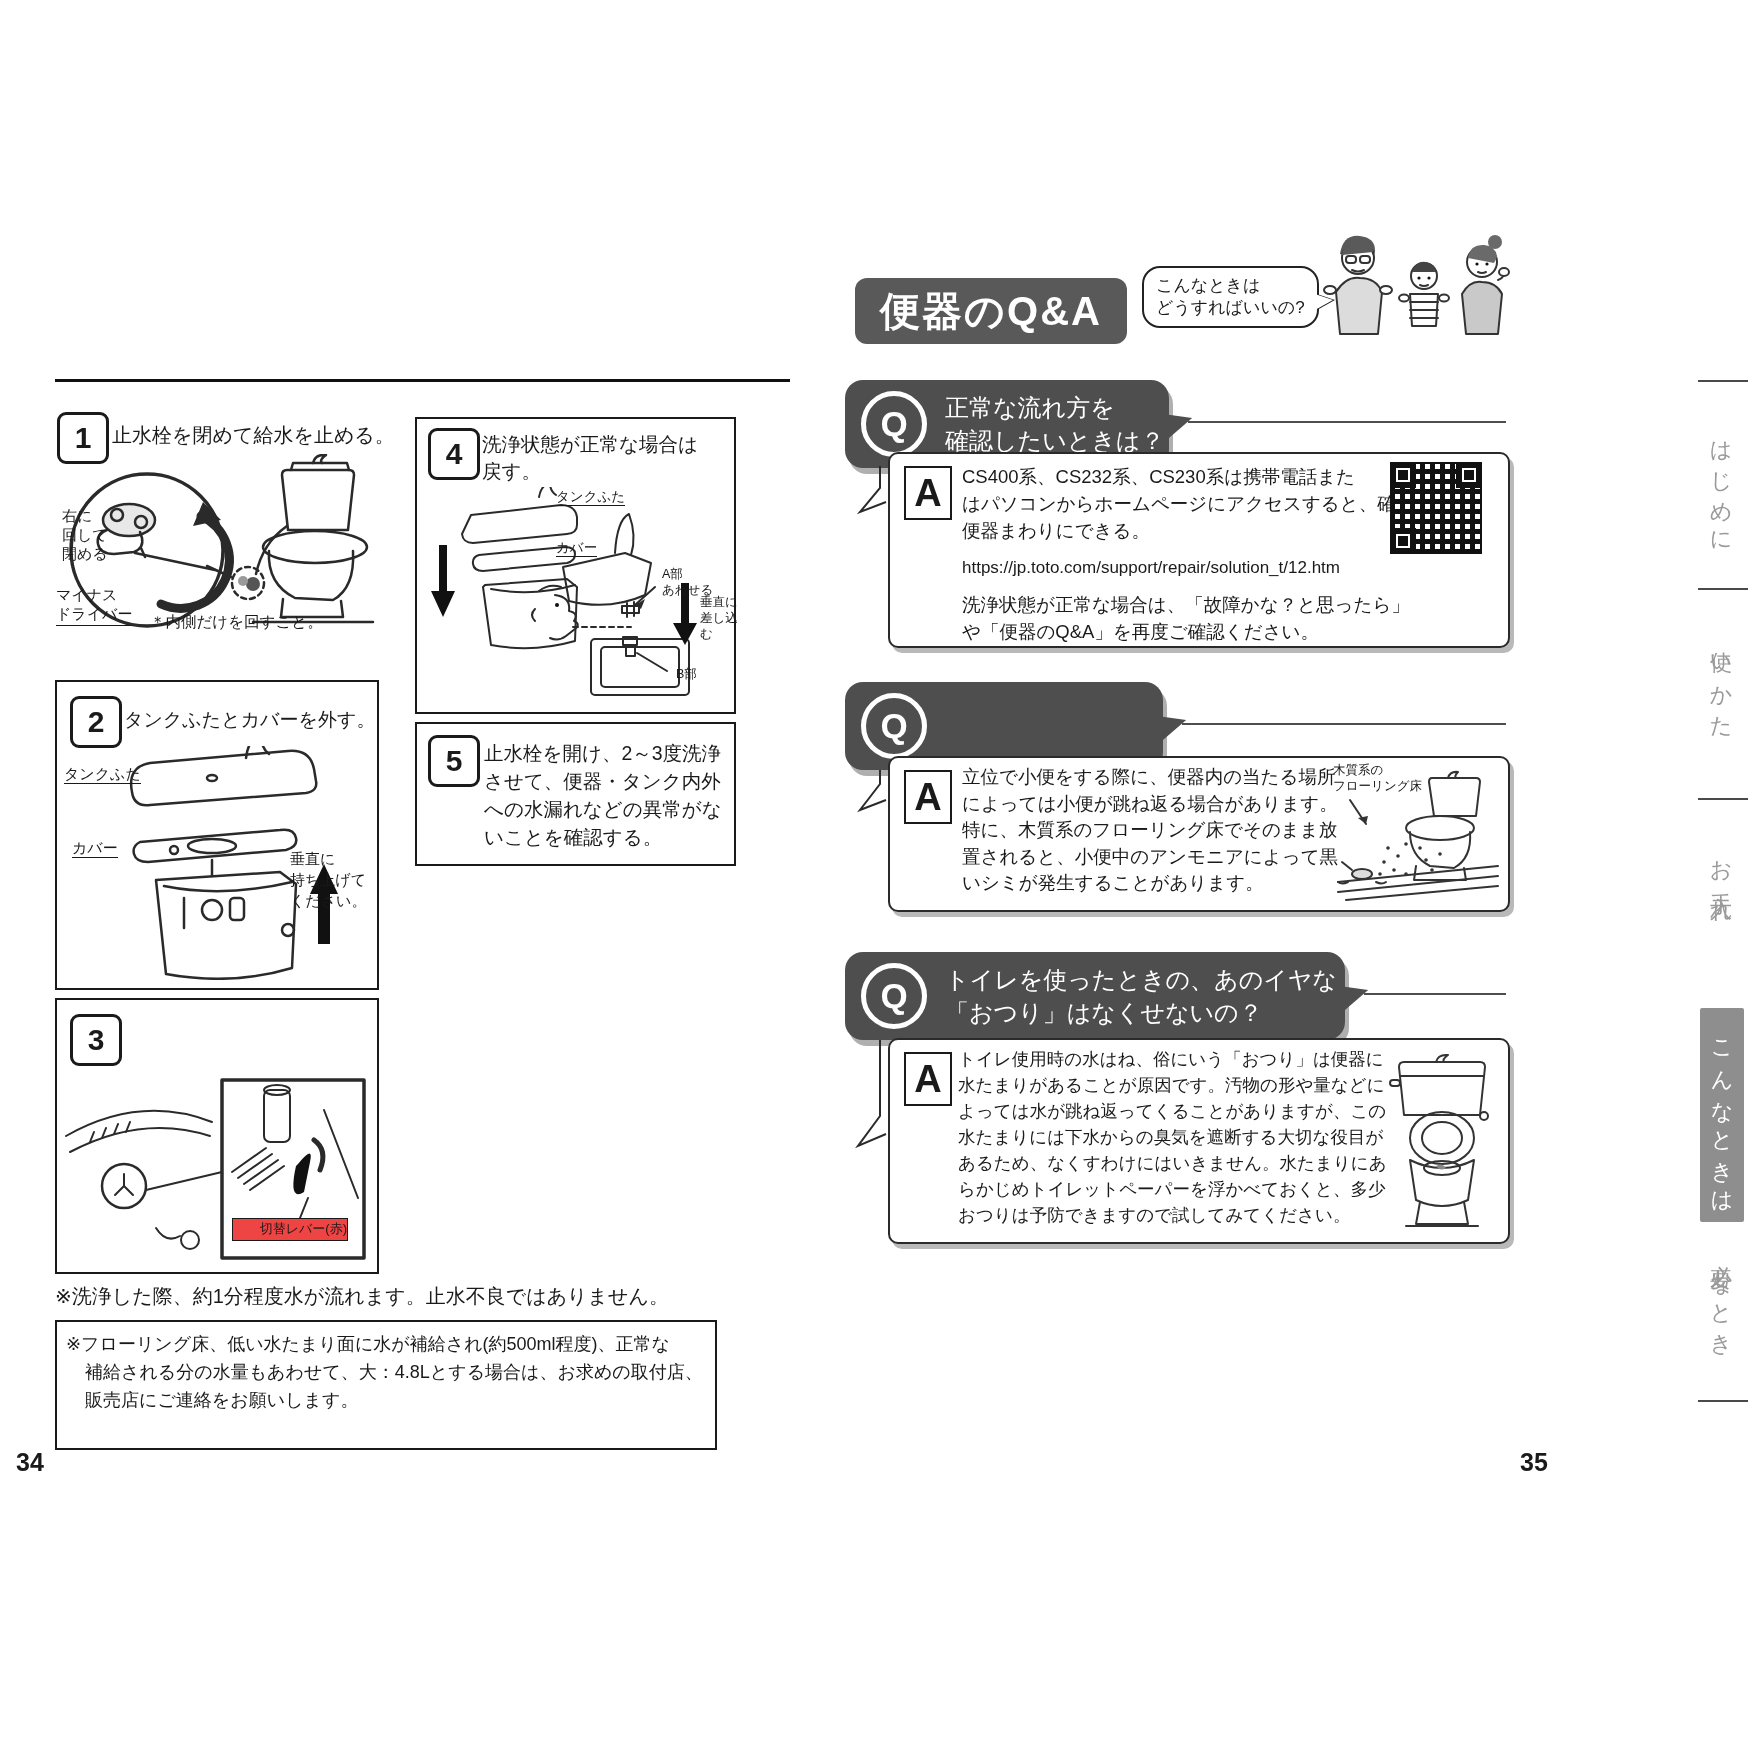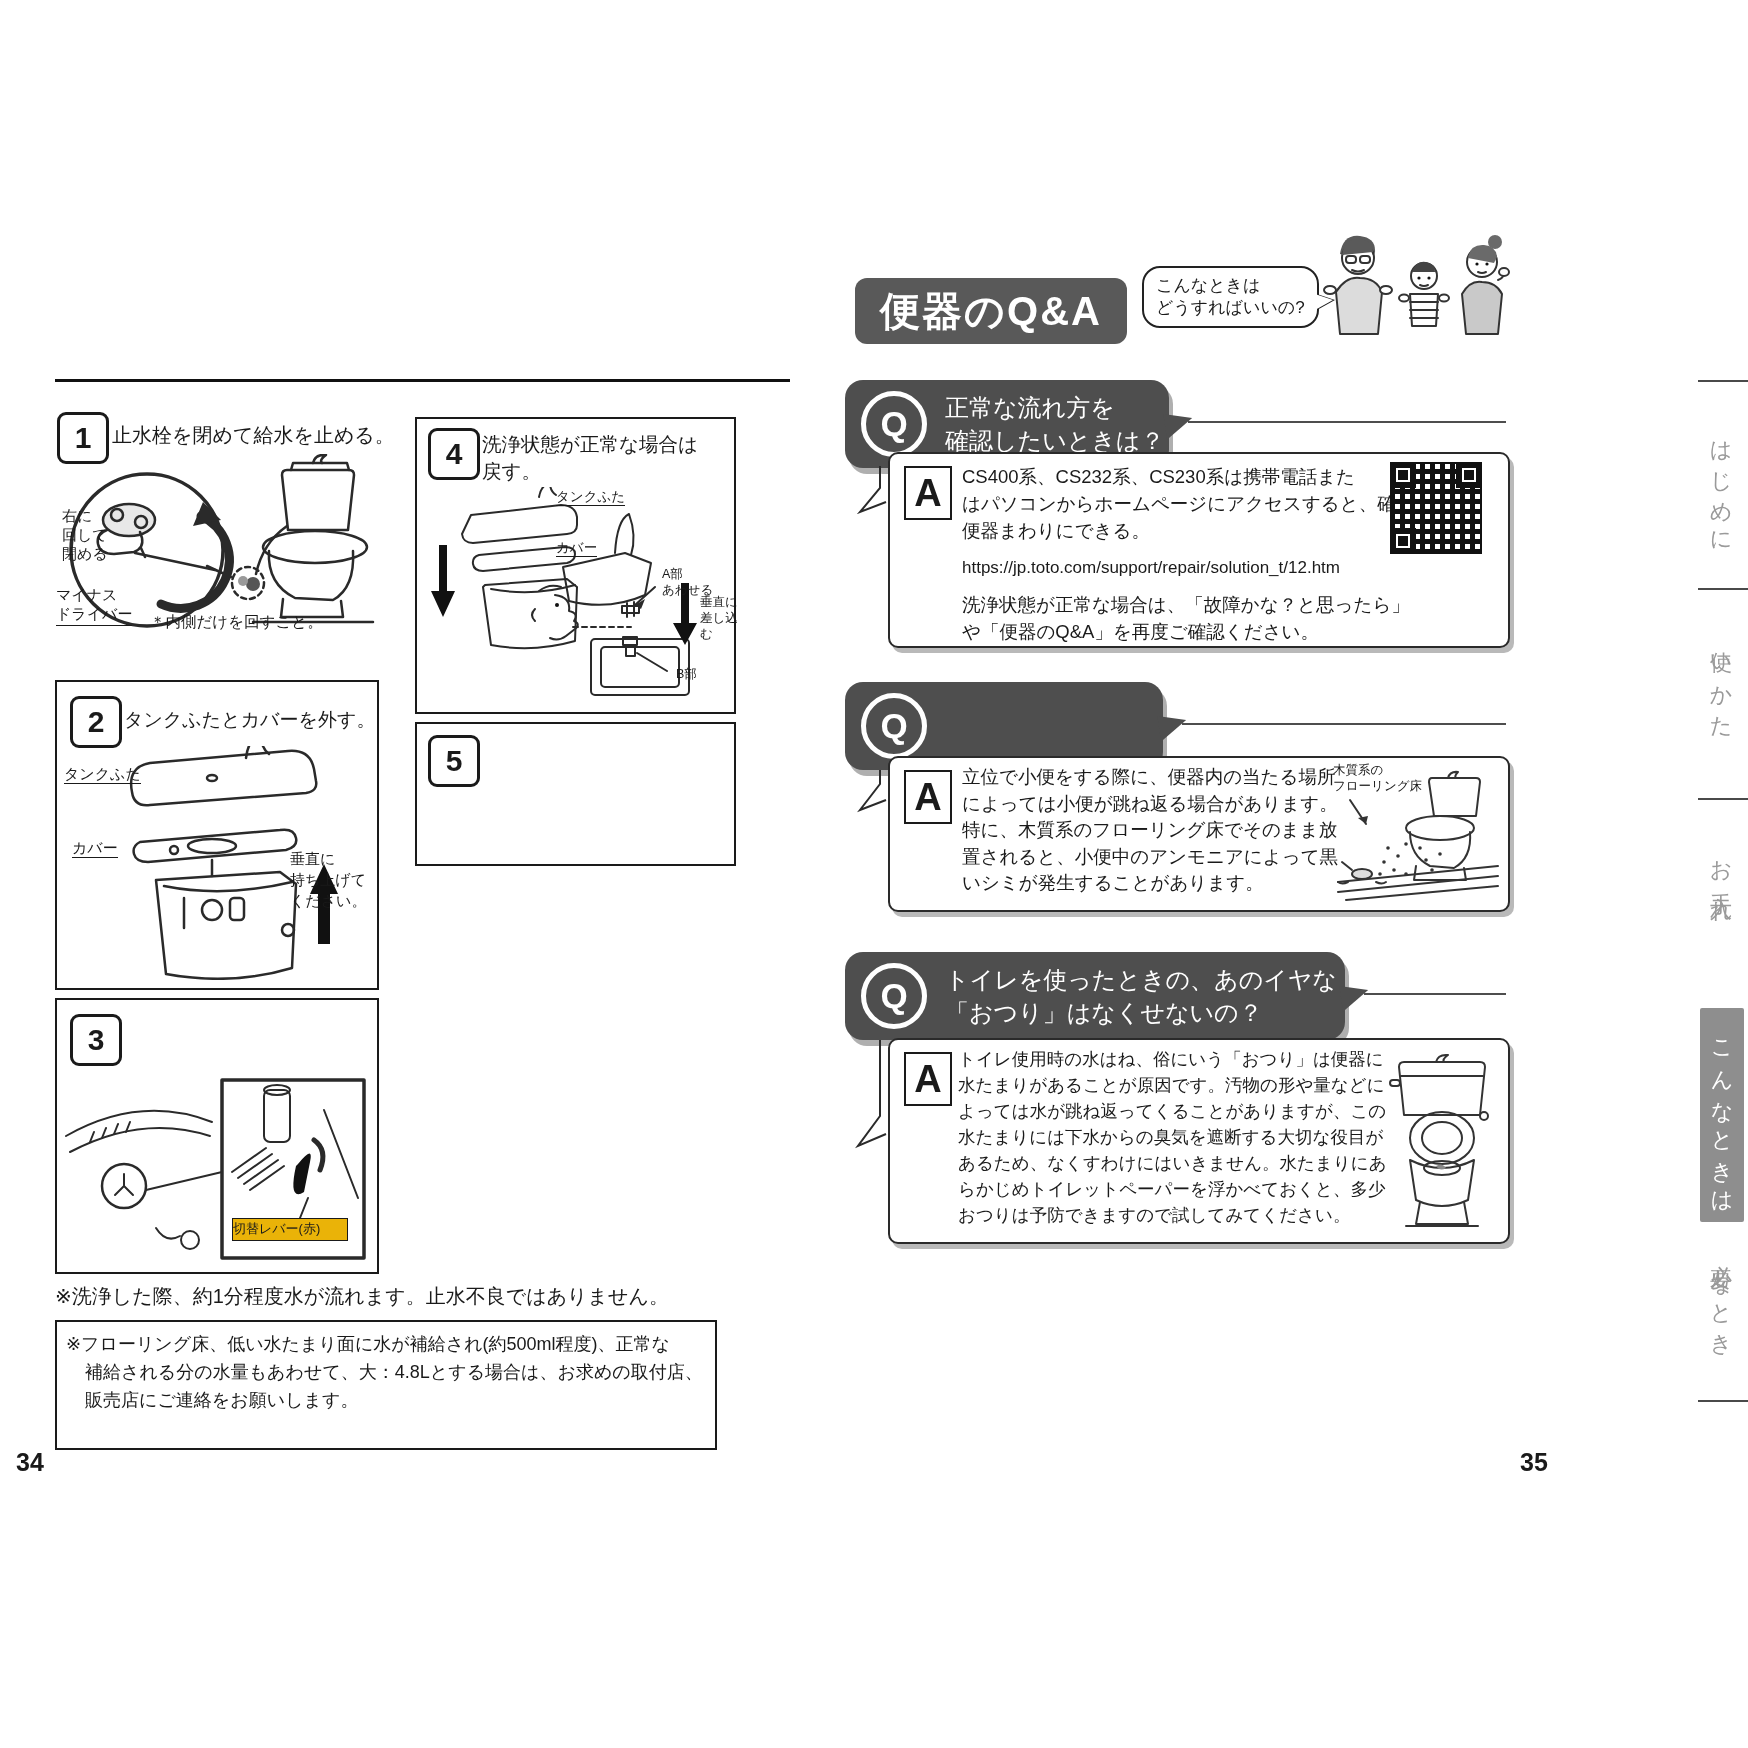--- a/index.html
+++ b/index.html
@@ -47,22 +47,22 @@
       background:repeating-linear-gradient(0deg,#111 0 5px,transparent 5px 10px),
                  repeating-linear-gradient(90deg,#111 0 5px,#fff 5px 10px);}
   .qr i{position:absolute;width:26px;height:26px;border:6px solid #111;background:#fff;box-sizing:border-box;}
   .qr i:after{content:"";position:absolute;inset:2px;background:#111;}
   .sideline{position:absolute;left:1698px;width:50px;height:2px;background:#4a4a4a;}
   .sidetab{position:absolute;left:1706px;writing-mode:vertical-rl;text-orientation:upright;
         font-size:22px;letter-spacing:5px;color:#9a9a9a;}
   .sideactive{position:absolute;left:1700px;width:44px;background:#8e8e8e;color:#fff;
         writing-mode:vertical-rl;text-orientation:upright;font-size:22px;letter-spacing:5px;
         display:flex;align-items:center;justify-content:center;border-radius:2px;}
-  .leverlabel{position:absolute;border:1.5px solid #1a1a1a;background:#eab308;font-size:13px;
-        text-align:left;line-height:19px;}
+  .leverlabel{position:absolute;border:1.5px solid #1a1a1a;background:#ef4444;font-size:13px;
+        text-align:right;line-height:19px;}
 </style>
 </head>
 <body>
 
 <div id="page">
 
   <div class="abs" style="left:55px;top:379px;width:735px;height:3px;background:#111"></div>
 
   <div class="badge" style="left:57px;top:412px">1</div>
   <div class="steptitle" style="left:112px;top:422px">止水栓を閉めて給水を止める。</div>
@@ -203,20 +203,26 @@
   </div>
   <div class="abs tiny" style="left:700px;top:594px">
     <div>垂直に</div>
     <div>差し込</div>
     <div>む</div>
   </div>
   <div class="abs tiny" style="left:676px;top:666px">B部</div>
 
   <div class="stepbox" style="left:415px;top:722px;width:317px;height:140px"></div>
   <div class="badge" style="left:428px;top:735px">5</div>
+  <div class="abs" style="left:484px;top:739px;font-size:19.5px;line-height:28px;white-space:nowrap">
+    <div>止水栓を開け、2～3度洗浄</div>
+    <div>させて、便器・タンク内外</div>
+    <div>への水漏れなどの異常がな</div>
+    <div>いことを確認する。</div>
+  </div>
 
   <div class="note" style="left:55px;top:1283px">※洗浄した際、約1分程度水が流れます。止水不良ではありません。</div>
   <div class="noticebox" style="left:55px;top:1320px;width:658px;height:126px"></div>
   <div class="noticetext" style="left:66px;top:1330px">
     <div>※フローリング床、低い水たまり面に水が補給され(約500ml程度)、正常な</div>
     <div style="padding-left:19px">補給される分の水量もあわせて、大：4.8Lとする場合は、お求めの取付店、</div>
     <div style="padding-left:19px">販売店にご連絡をお願いします。</div>
   </div>
 
   <div class="pagenum" style="left:16px;top:1448px">34</div>

